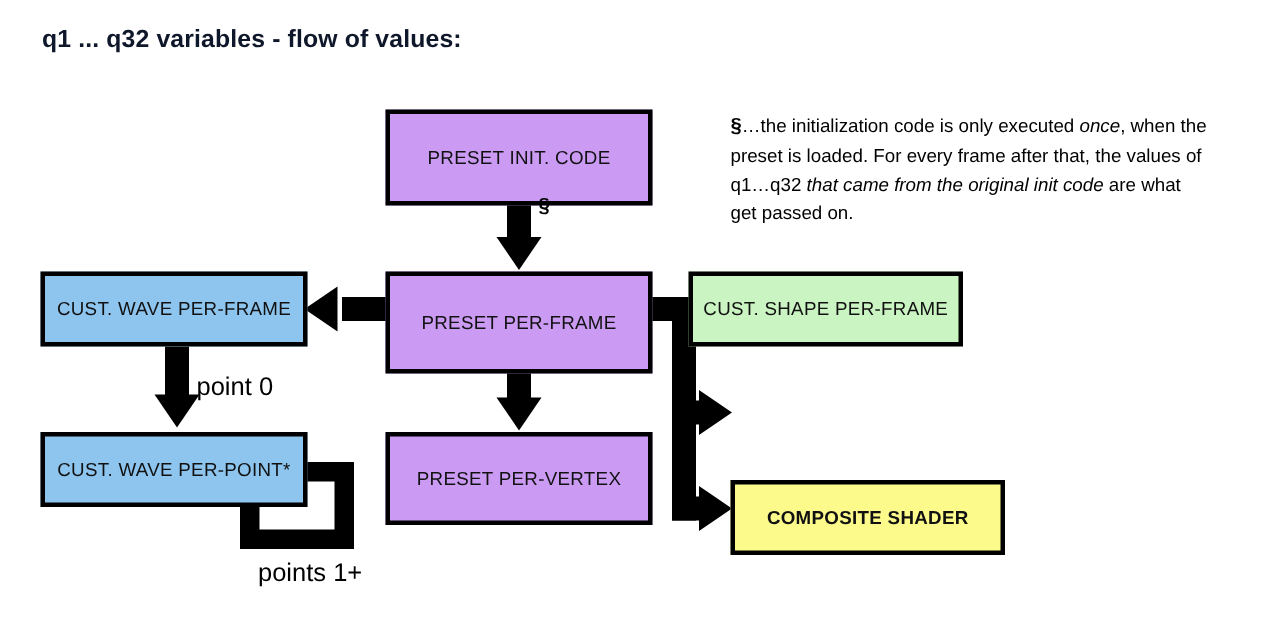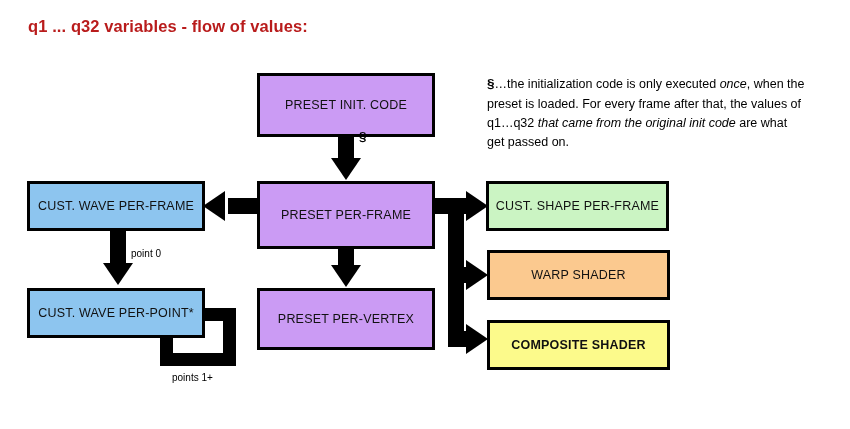--- a/index.html
+++ b/index.html
@@ -5,21 +5,21 @@
   html,body{margin:0;padding:0;}
   body{
     width:850px;height:429px;background:#ffffff;overflow:hidden;
     font-family:"Liberation Sans","DejaVu Sans",sans-serif;
     position:relative;
   }
   #stage{position:absolute;left:0;top:0;width:850px;height:429px;}
 
   #title{
     position:absolute;left:28px;top:17px;
-    font-size:16.5px;font-weight:bold;color:#b91c1c;letter-spacing:.1px;
+    font-size:16.5px;font-weight:bold;color:#0f172a;letter-spacing:.1px;
     white-space:nowrap;
   }
 
   .node{
     position:absolute;box-sizing:border-box;
     border:3px solid #000;
     display:flex;align-items:center;justify-content:center;
     font-size:12.5px;color:#111;letter-spacing:.2px;
     text-align:center;white-space:nowrap;
     z-index:6;
@@ -32,21 +32,21 @@
 
   
   .bar{position:absolute;background:#000;z-index:4;}
   .tri{position:absolute;width:0;height:0;z-index:5;}
   .tri-down{border-left:15px solid transparent;border-right:15px solid transparent;border-top:22px solid #000;}
   .tri-left{border-top:15px solid transparent;border-bottom:15px solid transparent;border-right:22px solid #000;}
   .tri-right{border-top:15px solid transparent;border-bottom:15px solid transparent;border-left:22px solid #000;}
   .tri-up{border-left:15px solid transparent;border-right:15px solid transparent;border-bottom:22px solid #000;}
 
   .edge-label{
-    position:absolute;font-size:10px;color:#000;
+    position:absolute;font-size:17px;color:#000;
     white-space:nowrap;z-index:7;
   }
 
   #note{
     position:absolute;left:487px;top:74px;width:320px;
     font-size:12.5px;line-height:1.52;color:#000;
   }
   #note .sect{font-weight:bold;font-size:13.5px;}
   #note i{font-style:italic;}
 </style>
@@ -107,25 +107,22 @@
   </div>
 
   <div class="node n-blue" style="left:27px;top:181px;width:178px;height:50px;">
     <span>CUST. WAVE PER-FRAME</span>
   </div>
 
   <div class="node n-blue" style="left:27px;top:288px;width:178px;height:50px;">
     <span>CUST. WAVE PER-POINT*</span>
   </div>
 
-  <div class="node n-green" style="left:486px;top:181px;width:183px;height:50px;">
+  <div class="node n-green" style="left:459px;top:181px;width:183px;height:50px;">
     <span>CUST. SHAPE PER-FRAME</span>
   </div>
 
-  <div class="node n-orange" style="left:487px;top:250px;width:183px;height:50px;">
-    <span>WARP SHADER</span>
-  </div>
 
   <div class="node n-yellow" style="left:487px;top:320px;width:183px;height:50px;">
     <span>COMPOSITE SHADER</span>
   </div>
 
 </div>
 
 </body></html>

